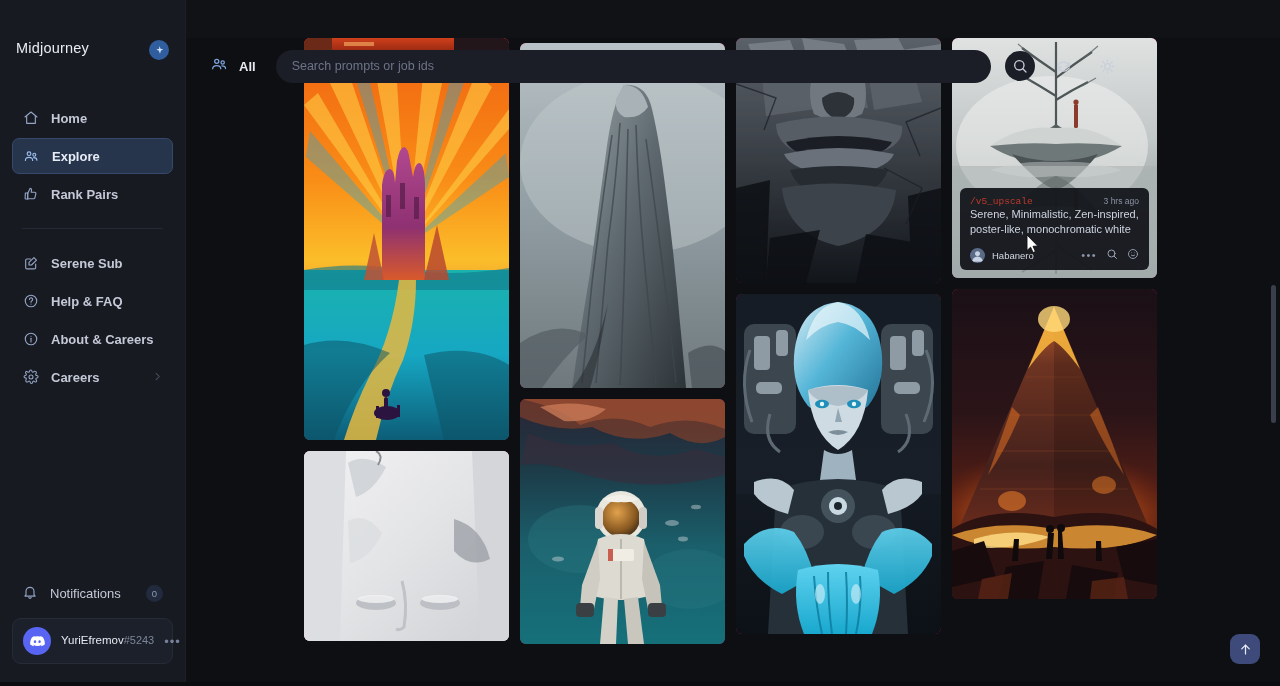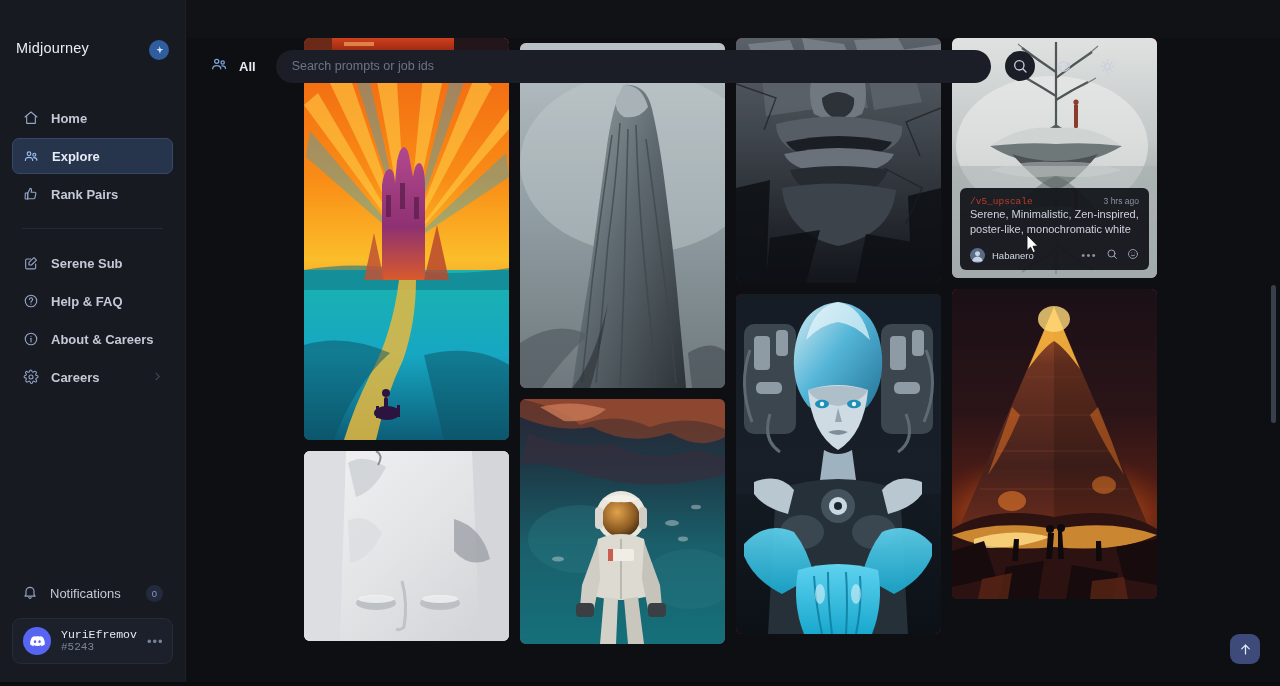--- a/index.html
+++ b/index.html
@@ -79,21 +79,21 @@
     margin: 0 12px 22px 12px; height: 46px;
     background: #1c202b; border: 1px solid #262b38; border-radius: 9px;
     display: flex; align-items: center; gap: 10px; padding: 0 10px;
     cursor: pointer;
   }
   .avatar {
     width: 28px; height: 28px; border-radius: 50%;
     background: #5865f2; display: flex; align-items: center; justify-content: center;
     flex: 0 0 28px;
   }
-  .user-meta { display: flex; flex-direction: column; line-height: 1.15; font-family: Liberation Mono, monospace; }
+  .user-meta { display: flex; flex-direction: row; line-height: 1.15; }
   .user-name { font-size: 11.5px; color: #e5e9f2; }
   .user-tag  { font-size: 11px; color: #7d8699; }
   .user-dots { margin-left: auto; color: #78819a; font-size: 13px; letter-spacing: 1px; }
 
   
   .topbar {
     position: absolute; left: 186px; top: 38px; width: 1094px; height: 56px;
     display: flex; align-items: center; padding: 0 28px 0 18px; gap: 14px;
     z-index: 4;
   }

